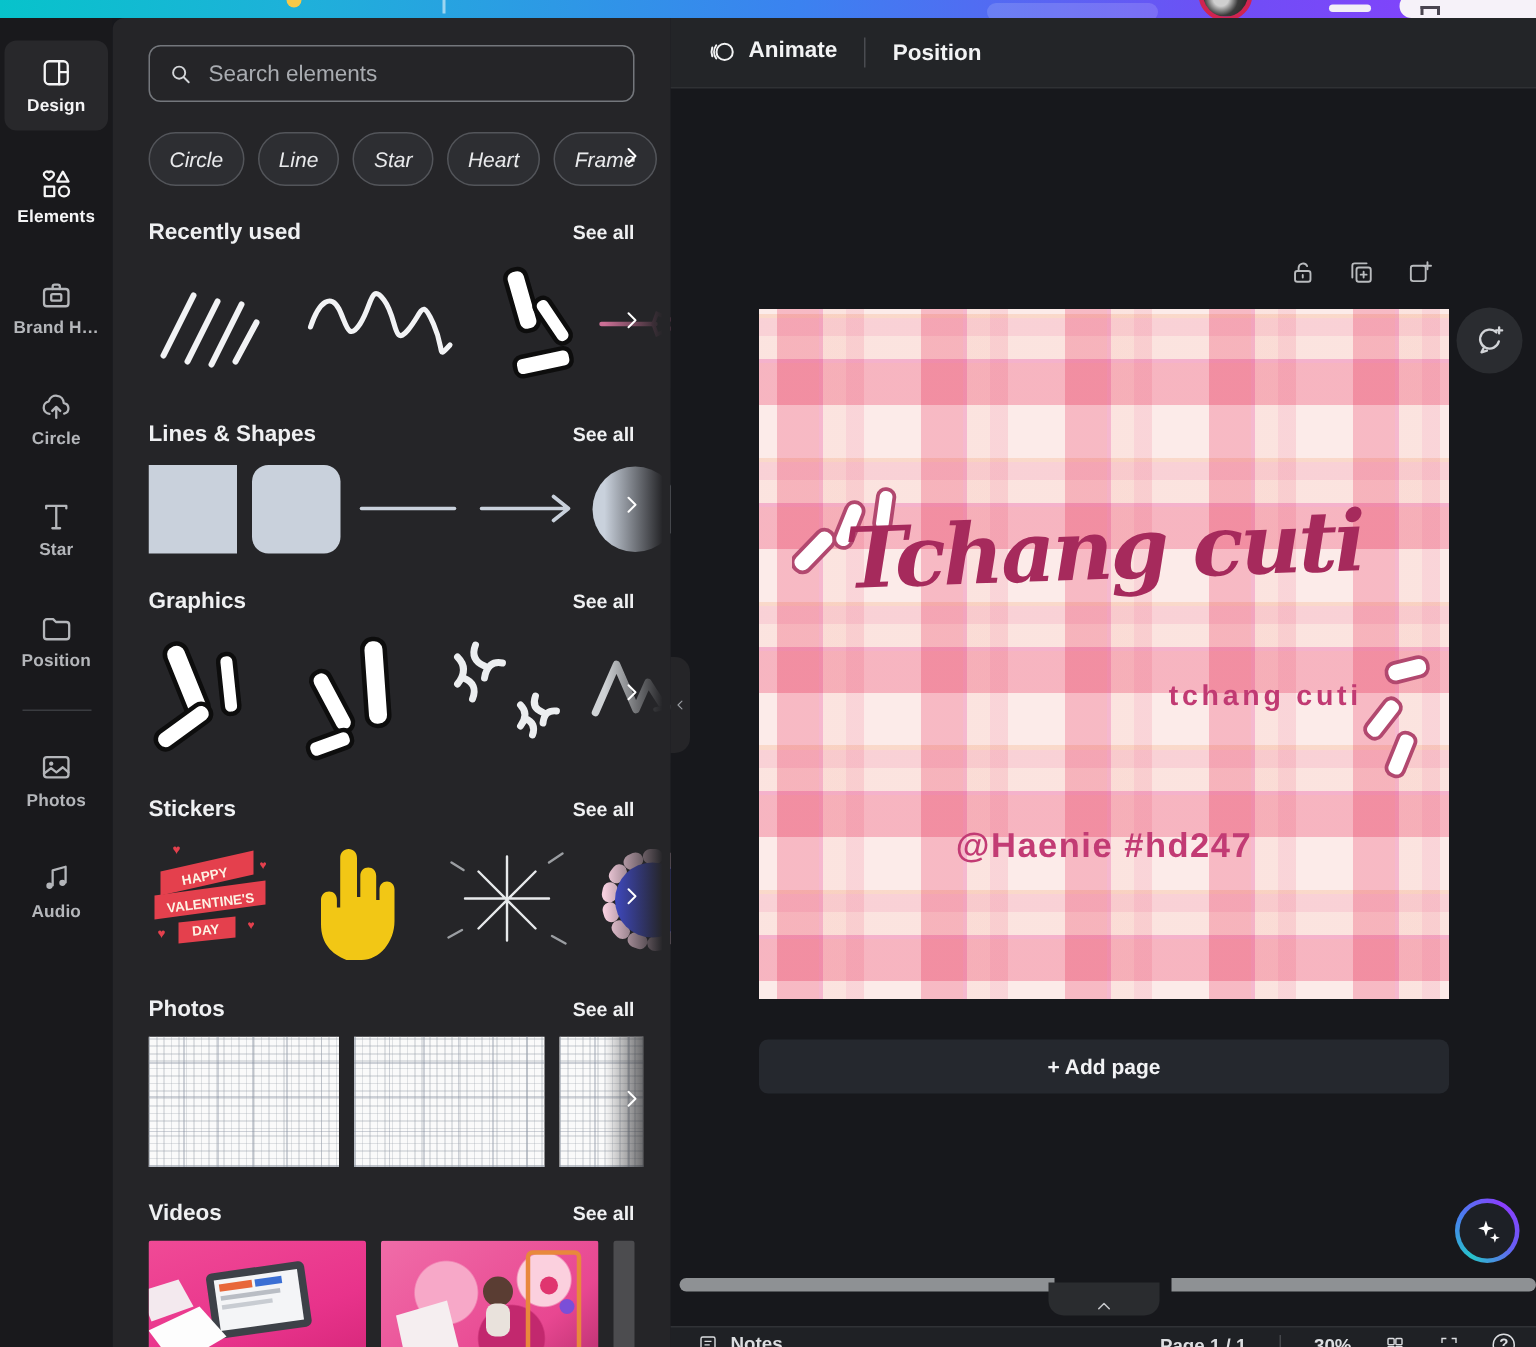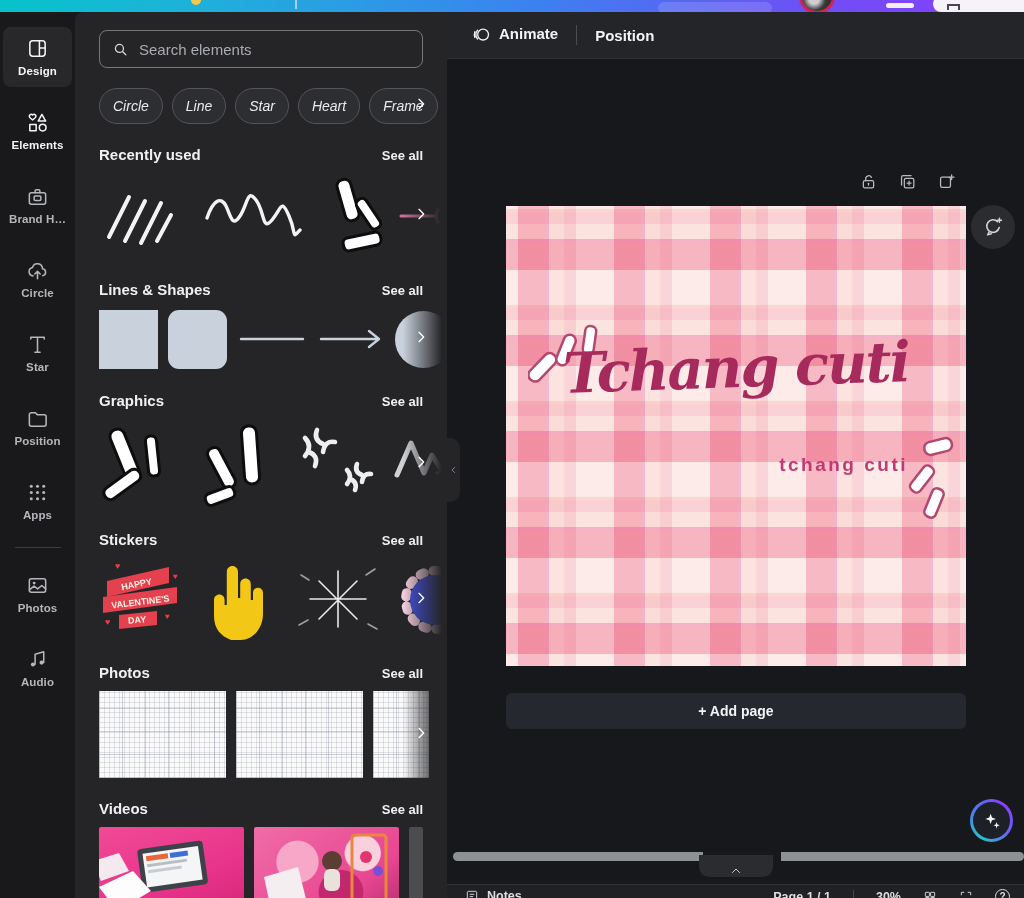--- a/index.html
+++ b/index.html
@@ -193,34 +193,20 @@
           <path d="M5 6.2V4.5h14v1.7M12 4.5V20M9.3 20h5.4"></path>
         </svg>
       <span class="rail-label">Star</span>
     </div>
     <div class="rail-item">
       <svg viewBox="0 0 24 24">
           <path d="M3.5 8a2 2 0 0 1 2-2h4.3l2 2h7.2a2 2 0 0 1 2 2v8a2 2 0 0 1-2 2H5.5a2 2 0 0 1-2-2z"></path>
         </svg>
       <span class="rail-label">Position</span>
     </div>
-    <div class="rail-item">
-      <svg viewBox="0 0 24 24" style="fill:currentColor;stroke:none;">
-        <circle cx="5.5" cy="5.5" r="1.6"></circle>
-          <circle cx="12" cy="5.5" r="1.6"></circle>
-          <circle cx="18.5" cy="5.5" r="1.6"></circle>
-        <circle cx="5.5" cy="12" r="1.6"></circle>
-          <circle cx="12" cy="12" r="1.6"></circle>
-          <circle cx="18.5" cy="12" r="1.6"></circle>
-        <circle cx="5.5" cy="18.5" r="1.6"></circle>
-          <circle cx="12" cy="18.5" r="1.6"></circle>
-          <circle cx="18.5" cy="18.5" r="1.6"></circle>
-      </svg>
-      <span class="rail-label">Apps</span>
-    </div>
     <div class="rail-sep"></div>
     <div class="rail-item">
       <svg viewBox="0 0 24 24">
           <rect x="3.5" y="5" width="17" height="14" rx="2"></rect>
           <circle cx="8.5" cy="9.5" r="1.5" style="fill:currentColor;stroke:none;"></circle>
           <path d="M3.5 16.5l4.9-3.9 3.7 2.9 4.4-3.5 4 3.5"></path>
         </svg>
       <span class="rail-label">Photos</span>
     </div>
     <div class="rail-item">
@@ -459,20 +445,21 @@
           <rect x="32" y="10" width="12" height="32" rx="6" transform="rotate(22 38 26)"></rect>
           <rect x="56" y="2" width="11" height="28" rx="5" transform="rotate(8 61 16)"></rect>
         </svg>
         <svg class="marks" style="left:390px; top:230px;" width="60" height="84">
           <rect x="28" y="4" width="28" height="13" rx="6" transform="rotate(-14 42 10)"></rect>
           <rect x="20" y="28" width="12" height="30" rx="5" transform="rotate(38 26 43)"></rect>
           <rect x="32" y="52" width="12" height="30" rx="5" transform="rotate(22 38 67)"></rect>
         </svg>
         <div class="page-title">Tchang cuti</div>
         <div class="page-sub">tchang cuti</div>
+        <div class="page-handle">@Haenie #hd247</div>
       </div>
 
       <div class="comment-btn">
         <svg viewBox="0 0 24 24">
           <path d="M18.8 12.6A6.9 6.9 0 1 1 17 6.1"></path>
           <path d="M7.6 17.8L6.2 20.6l3.9-1.3"></path>
           <path d="M16.8 4.6h4.4M19 2.4v4.4"></path>
         </svg>
       </div>
 

